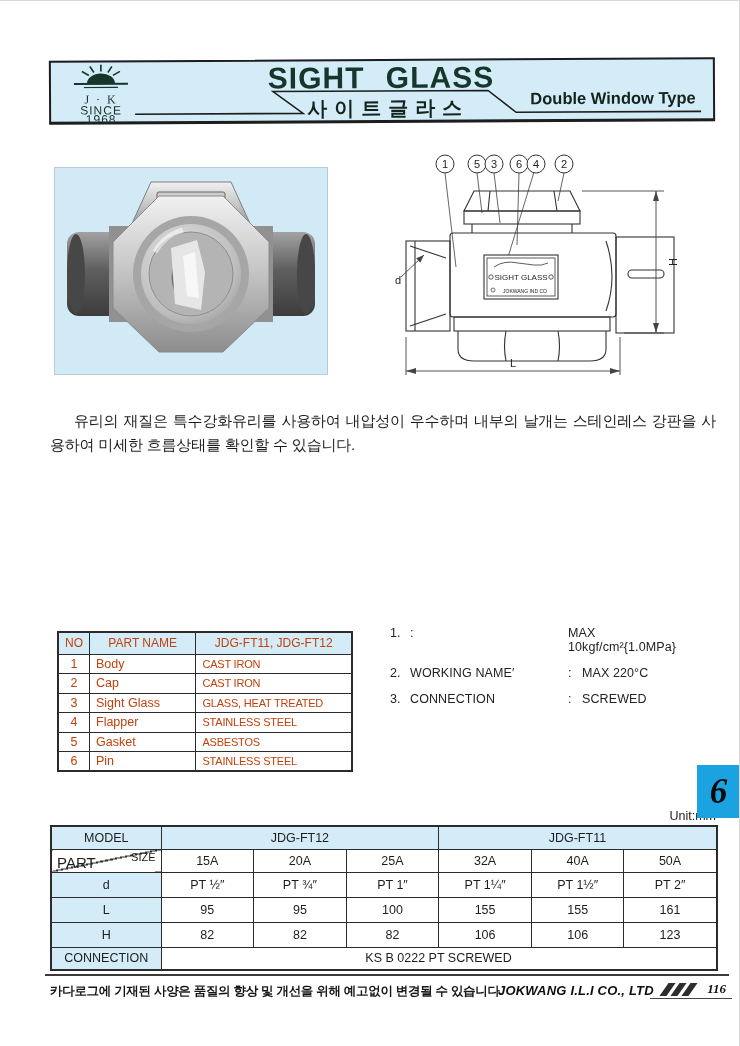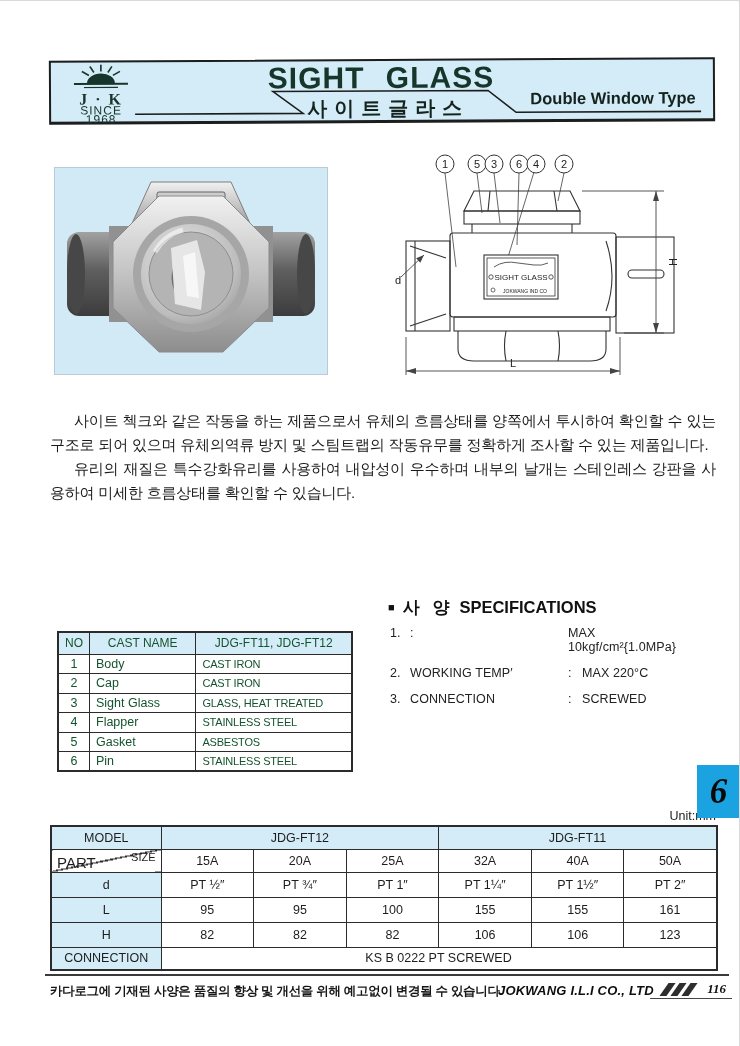--- a/index.html
+++ b/index.html
@@ -12,21 +12,21 @@
   }
 
   
   .hdr {
     position:absolute; left:49px; top:58px; width:666px; height:64px;
     background:#d4ecf7; border:2px solid #1d1d1d; border-bottom-width:3px;
     transform:rotate(-0.3deg);
   }
   .hdr-ribbon { position:absolute; left:0; top:0; }
   .logo { position:absolute; left:12px; top:2px; width:76px; height:56px; text-align:center; color:#17362b; }
-  .logo-brand { font-family:"Liberation Serif","DejaVu Serif",serif; font-weight:bold; font-size:16px; letter-spacing:2px; line-height:14px; }
+  .logo-brand { font-family:"Liberation Serif","DejaVu Serif",serif; font-weight:normal; font-size:12px; letter-spacing:2px; line-height:14px; }
   .logo-since { font-size:12px; letter-spacing:1px; line-height:9px; }
   .hdr-model { position:absolute; left:80px; top:25px; width:148px; text-align:center;
     font-size:19px; font-weight:700; letter-spacing:0px; color:#14231d; }
   .hdr-title { position:absolute; left:210px; top:0px; width:240px; text-align:center;
     font-size:30px; font-weight:700; letter-spacing:1px; word-spacing:12px; color:#17362b; }
   .hdr-title-kr { position:absolute; left:232px; top:34px; width:210px; text-align:center;
     font-size:20px; font-weight:700; letter-spacing:7px; color:#14231d; }
   .hdr-type { position:absolute; left:468px; top:29px; width:188px; text-align:center;
     font-size:16.5px; font-weight:700; color:#14231d; }
 
@@ -48,21 +48,21 @@
   #spec-head { left:388px; top:595px; }
   #dims-head { left:55px; top:798px; }
   .unit { position:absolute; left:630px; top:808px; width:86px; text-align:right; font-size:12.5px; color:#222; }
 
   
   .spec-list { position:absolute; left:390px; top:625px; width:330px; }
   .spec-row { display:grid; grid-template-columns:20px 158px 14px auto; font-size:12.5px; color:#222; margin-bottom:12px; letter-spacing:0.1px; }
 
   
   .ptable { position:absolute; left:57px; top:630px; width:296px; border-collapse:collapse; }
-  .ptable td { border:1px solid #2b2b2b; font-size:12.5px; color:#14532d; height:19.5px; padding:0 6px; }
+  .ptable td { border:1px solid #2b2b2b; font-size:12.5px; color:#c2410c; height:19.5px; padding:0 6px; }
   .ptable tr.head td { background:#d4ecf7; height:22px; font-size:12px; text-align:center; }
   .ptable td.c { text-align:center; padding:0; }
   .ptable td.mat { font-size:11px; letter-spacing:-0.2px; }
   .ptable { border:2px solid #2b2b2b; }
 
   
   .dtable { position:absolute; left:50px; top:824px; width:666px; border-collapse:collapse; border:2px solid #2b2b2b; table-layout:fixed; }
   .dtable td { border:1px solid #2b2b2b; font-size:12.5px; color:#1d1d1d; text-align:center; height:23px; padding:0; }
   .dtable td.blue { background:#d4ecf7; }
   .diag { position:relative; background-image:linear-gradient(to bottom right, transparent calc(50% - 0.7px), #2b2b2b calc(50% - 0.7px), #2b2b2b calc(50% + 0.7px), transparent calc(50% + 0.7px)); }
@@ -226,57 +226,53 @@
         <polygon points="18,222 28,219 28,225"></polygon>
         <polygon points="232,222 222,219 222,225"></polygon>
       </g>
       <text x="7" y="135" font-size="11">d</text>
       <text x="281" y="113" font-size="11" text-anchor="middle" transform="rotate(90 281 113)">H</text>
       <text x="125" y="218" font-size="11" text-anchor="middle">L</text>
     </svg>
   </div>
 
   <div class="desc">
-    <p>사이트 첵크와 같은 작동을 하는 제품으로서 유체의 흐름상태를 양쪽에서 투시하여 확인할 수 있는 구조로 되어 있으며 유체의역류 방지 및 스팀트랩의 작동유무를 정확하게 조사할 수 있는 제품입니다.</p>
     <p>유리의 재질은 특수강화유리를 사용하여 내압성이 우수하며 내부의 날개는 스테인레스 강판을 사용하여 미세한 흐름상태를 확인할 수 있습니다.</p>
   </div>
 
-  <div id="spec-head" class="sec-head">
-    <span class="bullet">■</span><span class="kr">사 양</span><span class="en">SPECIFICATIONS</span>
-  </div>
   <div class="spec-list">
     <div class="spec-row">
       <span>1.</span>
       <span>:</span>
       <span>MAX 10kgf/cm²{1.0MPa}</span>
     </div>
     <div class="spec-row">
       <span>2.</span>
-      <span>WORKING TEMP′</span>
+      <span>WORKING NAME′</span>
       <span>:</span>
       <span>MAX 220°C</span>
     </div>
     <div class="spec-row">
       <span>3.</span>
       <span>CONNECTION</span>
       <span>:</span>
       <span>SCREWED</span>
     </div>
   </div>
 
   <table class="ptable">
     <colgroup>
         <col style="width:30px">
         <col style="width:107px">
         <col style="width:157px">
       </colgroup>
     <tbody>
         <tr class="head">
       <td>NO</td>
-      <td>CAST NAME</td>
+      <td>PART NAME</td>
       <td>JDG-FT11, JDG-FT12</td>
     </tr>
     <tr>
       <td class="c">1</td>
       <td>Body</td>
       <td class="mat">CAST IRON</td>
     </tr>
     <tr>
       <td class="c">2</td>
       <td>Cap</td>

